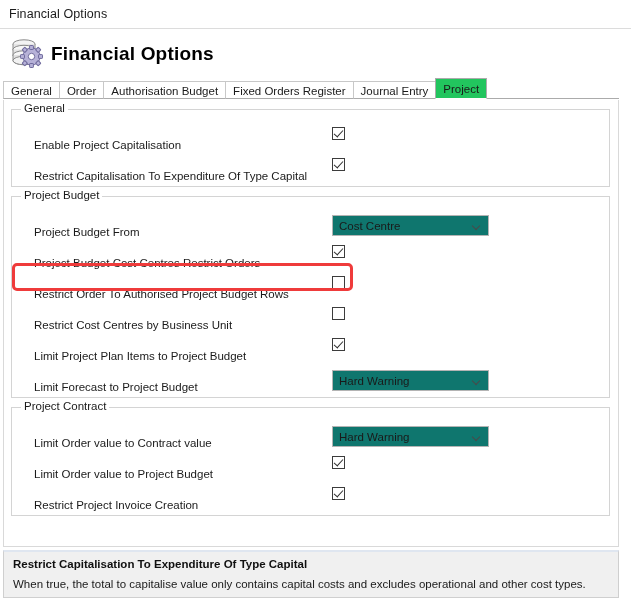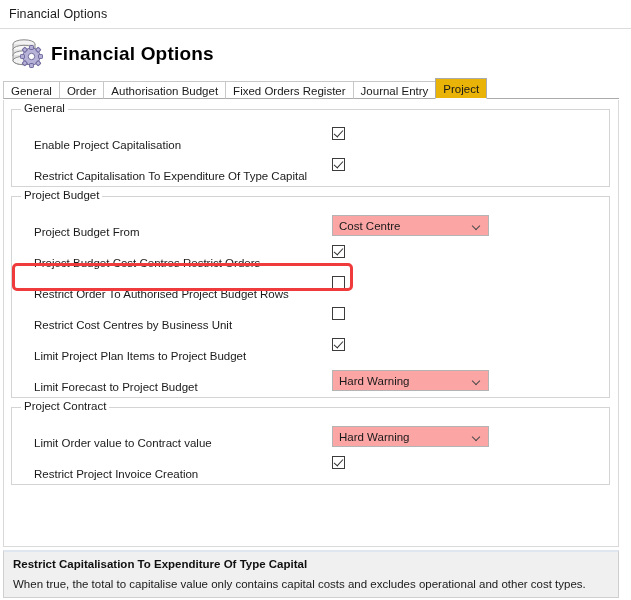--- a/index.html
+++ b/index.html
@@ -86,21 +86,21 @@
     border-right: 1px solid #c8c8c8;
     border-top: 1px solid #c8c8c8;
     border-bottom: 1px solid #ababab;
     margin-right: -1px;
     box-sizing: border-box;
     height: 18px;
     white-space: nowrap;
     cursor: default;
   }
   .tab.active {
-    background: #eab308;
+    background: #22c55e;
     border-bottom: 1px solid #ffffff;
     border-left: 1px solid #ababab;
     border-right: 1px solid #ababab;
     border-top: 1px solid #ababab;
     height: 21px;
     padding-top: 5px;
     margin-bottom: 0;
     z-index: 2;
   }
 
@@ -181,21 +181,21 @@
     height: 8px;
     border: solid #303030;
     border-width: 0 1.6px 1.6px 0;
     transform: rotate(42deg);
   }
 
   
   .dropdown {
     width: 157px;
     height: 21px;
-    background: #fca5a5;
+    background: #0f766e;
     border: 1px solid #b4b4b4;
     box-sizing: border-box;
     display: flex;
     align-items: center;
     justify-content: space-between;
     padding: 0 6px 0 6px;
     font-size: 11.5px;
     color: #1a1a1a;
     cursor: default;
     margin-top: 10px;
@@ -353,20 +353,24 @@
       <div class="groupbox">
         <div class="groupbox-title">Project Contract</div>
         <div class="row">
           <span class="row-label">Limit Order value to Contract value</span>
           <div class="dropdown">
             <span>Hard Warning</span>
             <span class="chev"></span>
           </div>
         </div>
         <div class="row">
+          <span class="row-label">Limit Order value to Project Budget</span>
+          <span class="checkbox checked"></span>
+        </div>
+        <div class="row">
           <span class="row-label">Restrict Project Invoice Creation</span>
           <span class="checkbox checked"></span>
         </div>
       </div>
     </div>
   <div class="highlight-box"></div>
 </div>
 
 <div class="helpbar">
   <div class="help-title">Restrict Capitalisation To Expenditure Of Type Capital</div>

